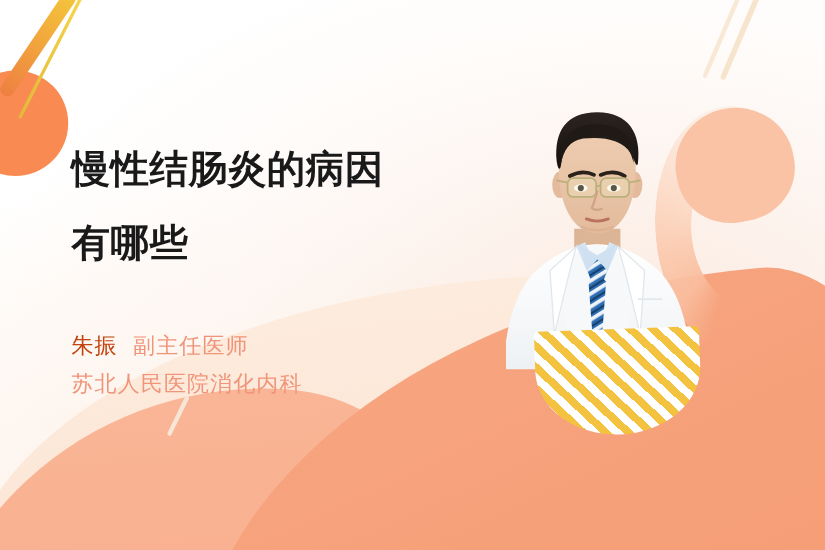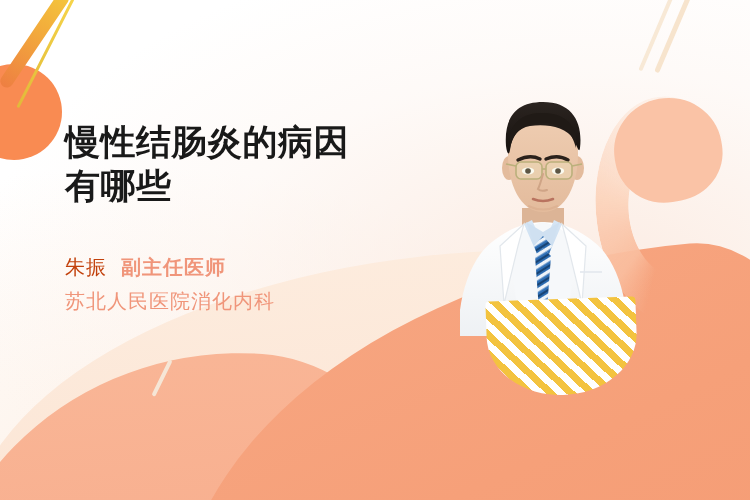--- a/index.html
+++ b/index.html
@@ -121,26 +121,26 @@
 
   
   #doctor{
     position:absolute;left:430px;top:96px;width:226px;height:240px;
   }
   #doctor svg{display:block;width:226px;height:240px;}
 
   
   #text-block{position:absolute;left:65px;top:120px;width:360px;}
   #title{
-    font-size:35px;line-height:44px;font-weight:700;color:#191919;
+    font-size:35px;line-height:68px;font-weight:700;color:#191919;
     letter-spacing:.5px;white-space:pre-line;margin:0;
   }
   #byline{margin-top:42px;font-size:20px;line-height:34px;white-space:nowrap;}
   #doc-name{color:#c2410c;font-weight:400;letter-spacing:1px;}
-  #doc-title{color:#f0957a;font-weight:700;letter-spacing:1px;margin-left:14px;}
+  #doc-title{color:#f0957a;font-weight:400;letter-spacing:1px;margin-left:14px;}
   #affil{font-size:20px;line-height:34px;color:#f0957a;letter-spacing:1px;white-space:nowrap;}
   #affil .dept{margin-left:0;}
 </style>
 </head>
 <body>
 
 <div id="card">
 
   <div class="layer" id="wash"></div>
   <div class="layer" id="wave-pale"></div>

